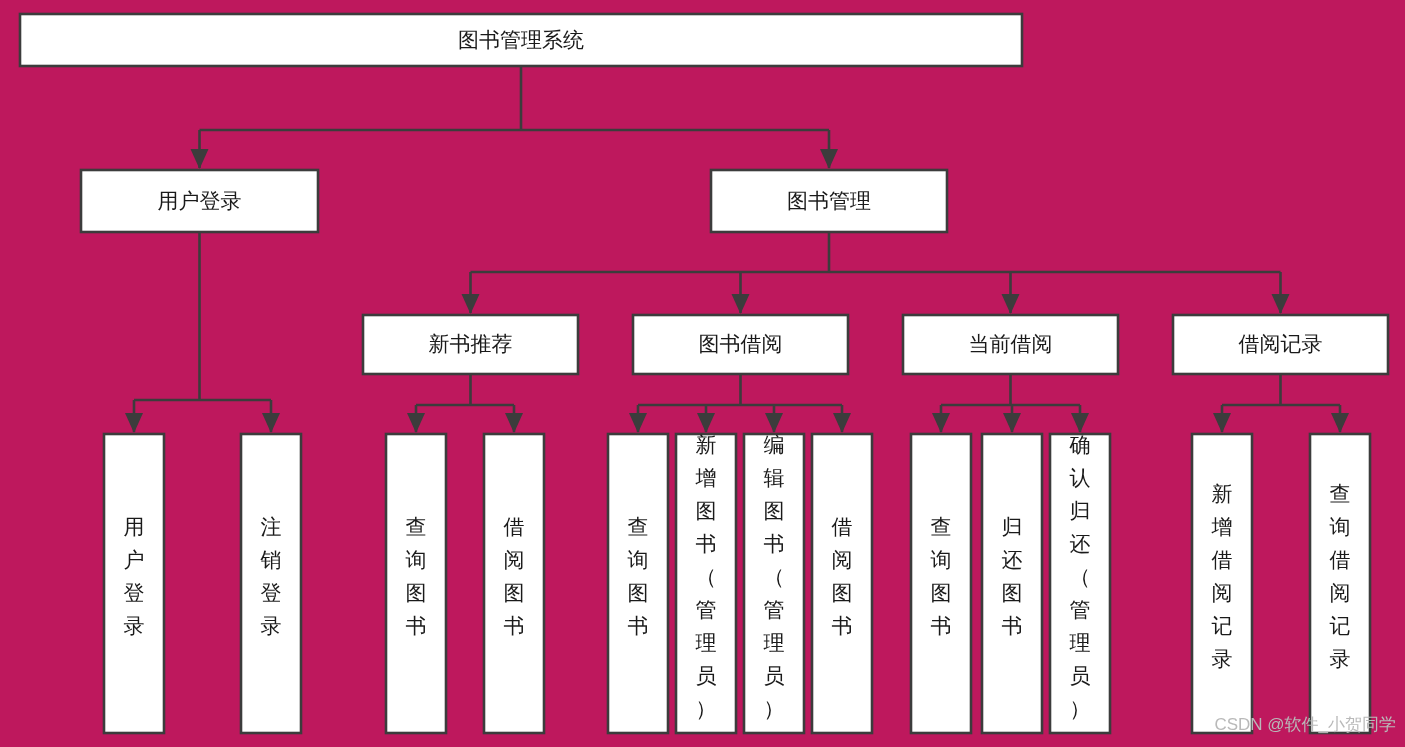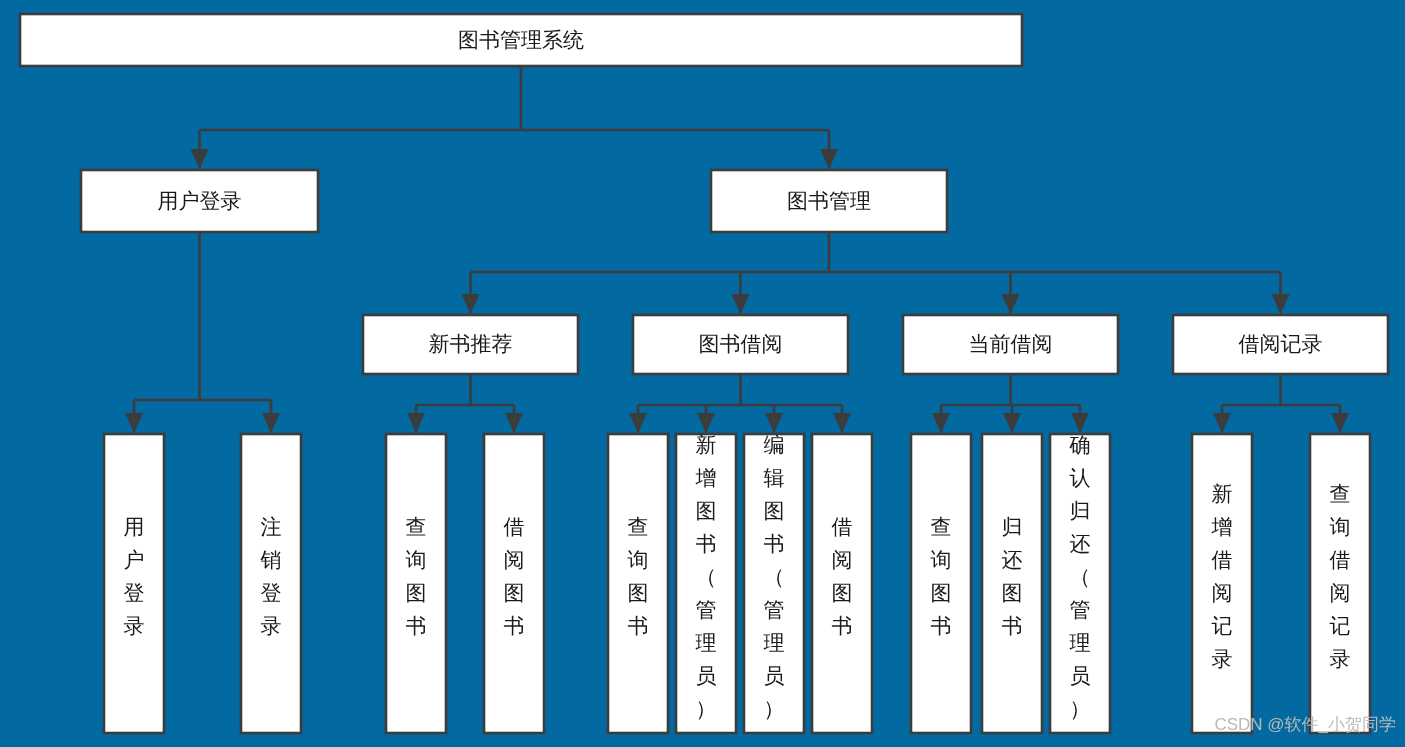--- a/index.html
+++ b/index.html
@@ -8,21 +8,21 @@
     padding: 0;
     background: #ffffff;
   }
   body {
     font-family: "Liberation Sans", "DejaVu Sans", sans-serif;
   }
   #diagram-root {
     position: relative;
     width: 1405px;
     height: 747px;
-    background: #0369a1;
+    background: #be185d;
     overflow: hidden;
   }
   svg.diagram-canvas {
     position: absolute;
     left: 0;
     top: 0;
     width: 1405px;
     height: 747px;
     display: block;
   }

